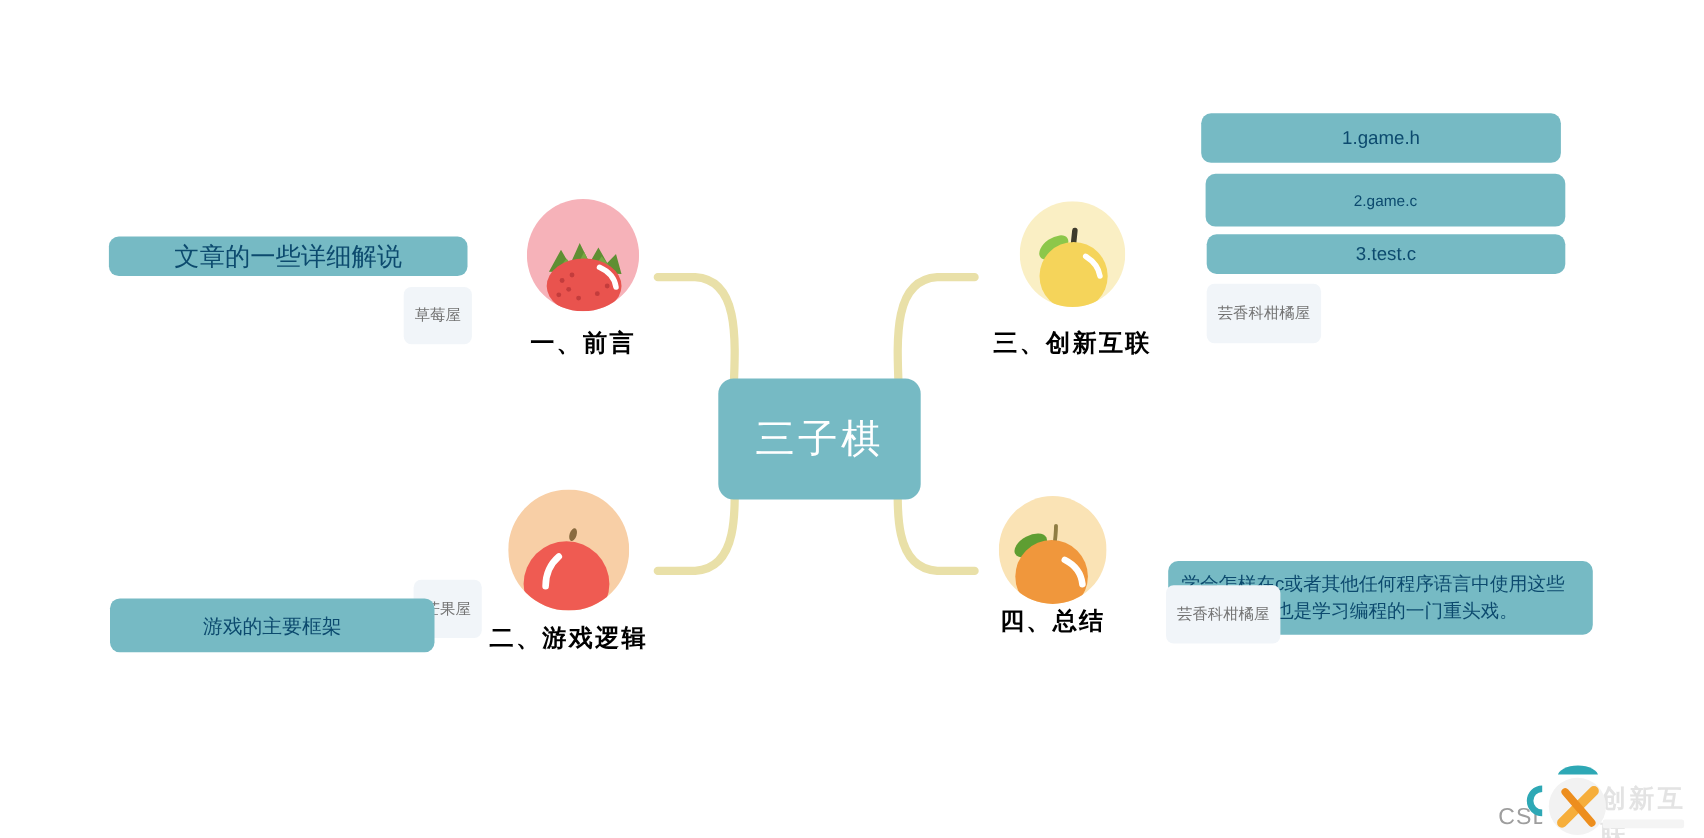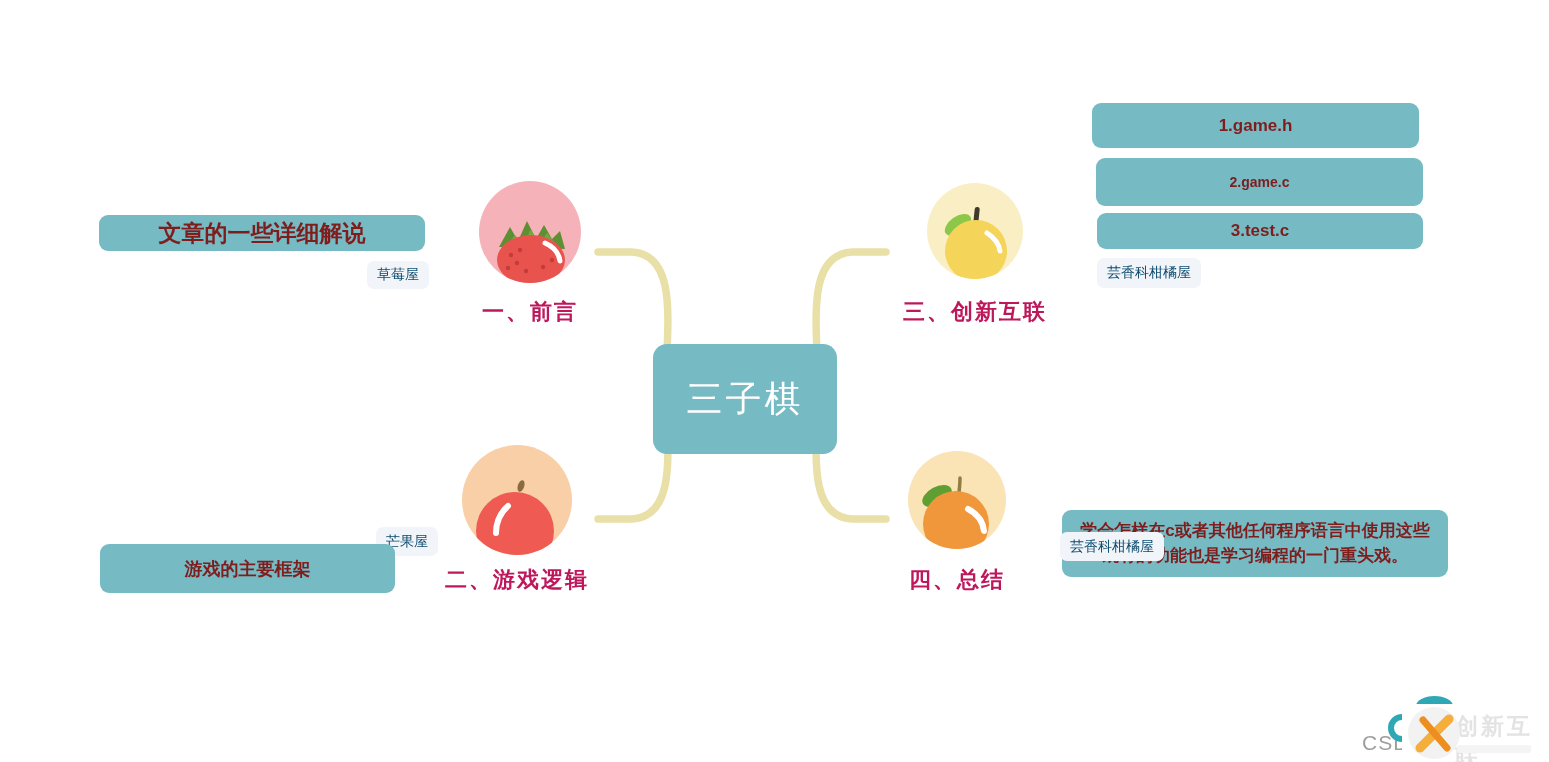--- a/index.html
+++ b/index.html
@@ -17,34 +17,34 @@
   .root-node{
     position:absolute;left:653px;top:344px;width:184px;height:110px;
     background:#76BAC4;border-radius:14px;z-index:2;
     color:#ffffff;font-size:36px;letter-spacing:3px;
     display:flex;align-items:center;justify-content:center;
   }
 
   
   .note-box{
     position:absolute;background:#76BAC4;border-radius:9px;z-index:3;
-    color:#7f1d1d;text-align:center;font-weight:700;
+    color:#0c4a6e;text-align:left;font-weight:400;
   }
   .nb-line{display:flex;align-items:center;justify-content:center;}
 
   
   .badge{
     position:absolute;background:#F1F5F9;border-radius:7px;z-index:3;
-    color:#0c4a6e;font-size:14px;display:flex;align-items:center;
-    padding:0 10px;
+    color:#737373;font-size:14px;display:flex;align-items:center;
+    padding:12px 10px;
   }
 
   
   .branch-label{
-    position:absolute;z-index:3;color:#be185d;font-size:22px;font-weight:bold;
+    position:absolute;z-index:3;color:#000000;font-size:22px;font-weight:bold;
     letter-spacing:2px;text-align:center;
   }
 
   .icon-wrap{position:absolute;z-index:2;}
 
   
   .wm-site{position:absolute;left:1362px;top:731px;z-index:4;
     color:#9E9E9E;font-size:21px;letter-spacing:1px;}
   .wm-ring{position:absolute;left:1388px;top:714px;width:16px;height:16px;
     border:6px solid #2EA8B5;border-radius:50%;background:#fff;z-index:5;}
@@ -146,21 +146,21 @@
       </defs>
     <circle cx="49" cy="49" r="49" fill="#FAE3B5"></circle>
     <g clip-path="url(#clip-or)">
       <path d="M52 27 C52 35 51 42 50 49" stroke="#8F7D43" stroke-width="3.5" fill="none" stroke-linecap="round"></path>
       <ellipse cx="29" cy="45" rx="16" ry="9" fill="#5E9E32" transform="rotate(-28 29 45)"></ellipse>
       <circle cx="48" cy="73" r="33" fill="#F0973C"></circle>
       <path d="M60 58 C70 63 75 71 76 80" stroke="#ffffff" stroke-width="6" fill="none" stroke-linecap="round"></path>
     </g>
   </svg>
 </div>
-<div class="branch-label" style="left:857px;top:565px;width:200px;">四、总结</div>
+<div class="branch-label" style="left:857px;top:550px;width:200px;">四、总结</div>
 <div class="note-box" style="left:1062px;top:465px;width:362px;padding:9px 12px;font-size:17px;line-height:1.45;margin-top:45px;">学会怎样在c或者其他任何程序语言中使用这些既有的功能也是学习编程的一门重头戏。</div>
 <div class="badge" style="left:1060px;top:532px;height:29px;">芸香科柑橘屋</div>
 
 <span class="wm-site">CSDN</span>
 <div class="wm-ring"></div>
 <div class="wm-crescent"></div>
 <div class="wm-card"></div>
 <div class="wm-logo-circle">
   <svg width="52" height="52" viewBox="0 0 52 52">
     <path d="M12 41 L41 12" stroke="#F6AE3B" stroke-width="9" stroke-linecap="round" fill="none"></path>

